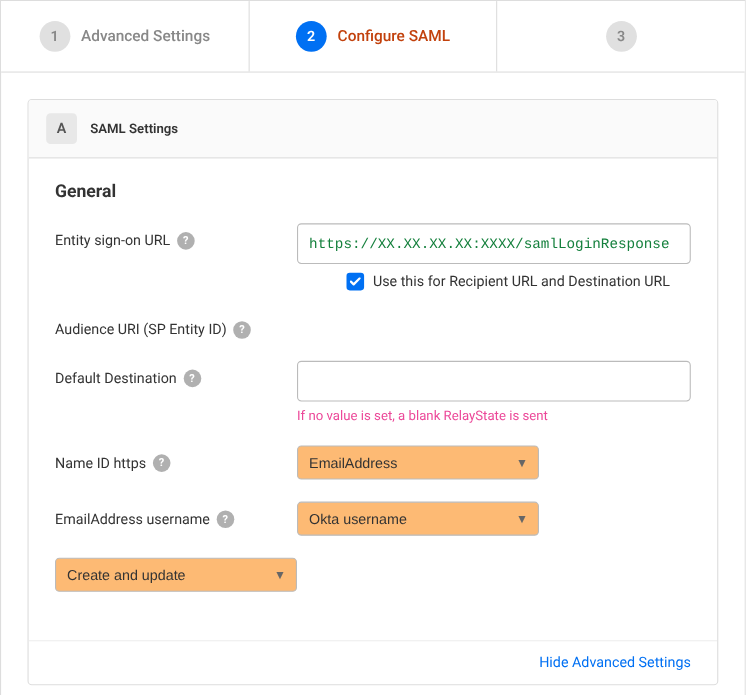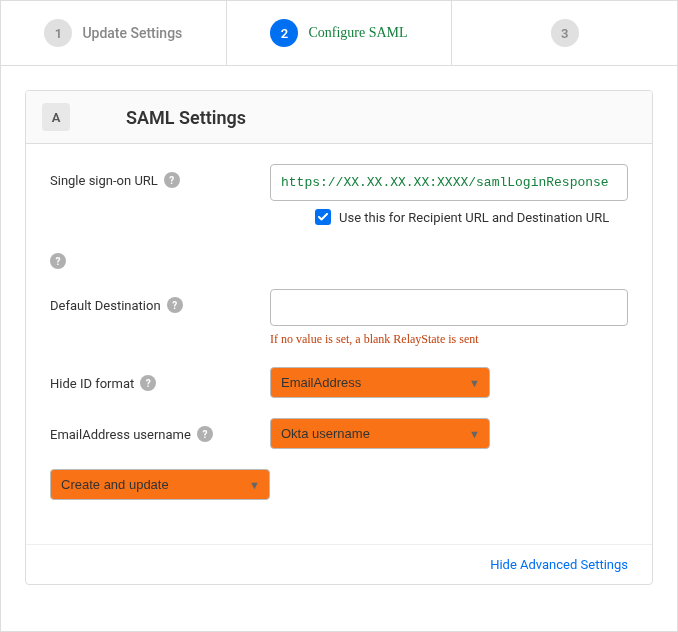--- a/index.html
+++ b/index.html
@@ -64,22 +64,21 @@
     .step-label {
       font-size: 14px;
       font-weight: 500;
     }
 
     .step-label.inactive {
       color: #888;
     }
 
     .step-label.active {
-      color: #15803d;
-      font-family: Liberation Serif, serif;
+      color: #c2410c;
     }
 
     
     .main-content {
       padding: 24px 24px 16px 24px;
     }
 
     
     .section-card {
       border: 1px solid #ddd;
@@ -103,24 +102,23 @@
       background: #e8e8e8;
       display: flex;
       align-items: center;
       justify-content: center;
       font-size: 13px;
       font-weight: 600;
       color: #555;
     }
 
     .section-title {
-      font-size: 18px;
+      font-size: 12px;
       font-weight: 600;
       color: #333;
-      margin-left: 44px;
     }
 
     
     .section-body {
       padding: 20px 24px;
     }
 
     .group-label {
       font-size: 16px;
       font-weight: 700;
@@ -204,39 +202,38 @@
       display: block;
     }
 
     .checkbox-label {
       font-size: 13px;
       color: #333;
     }
 
     .hint-text {
       font-size: 12px;
-      color: #c2410c;
+      color: #ec4899;
       margin-top: 6px;
-      font-family: Liberation Serif, serif;
     }
 
     .select-wrapper {
       position: relative;
       display: inline-block;
       width: 220px;
     }
 
     .select-input {
       width: 100%;
       padding: 7px 30px 7px 10px;
       border: 1px solid #bbb;
       border-radius: 4px;
       font-size: 13px;
       color: #333;
-      background: #f97316;
+      background: #fdba74;
       appearance: none;
       cursor: pointer;
       outline: none;
     }
 
     .select-arrow {
       position: absolute;
       right: 10px;
       top: 50%;
       transform: translateY(-50%);
@@ -264,21 +261,21 @@
 </head>
 <body>
 
 <div class="page-wrapper">
 
   <div class="stepper">
     <div class="step">
       <div class="step-circle inactive">
         <span>1</span>
       </div>
-      <span class="step-label inactive">Update Settings</span>
+      <span class="step-label inactive">Advanced Settings</span>
     </div>
     <div class="step">
       <div class="step-circle active">
         <span>2</span>
       </div>
       <span class="step-label active">Configure SAML</span>
     </div>
     <div class="step">
       <div class="step-circle inactive">
         <span>3</span>
@@ -288,43 +285,45 @@
 
   <div class="main-content">
     <div class="section-card">
 
       <div class="section-header">
         <div class="section-letter">A</div>
         <span class="section-title">SAML Settings</span>
       </div>
 
       <div class="section-body">
-
-        <div class="form-row">
-          <div class="form-label-col">
-            <span class="form-label">Single sign-on URL</span>
+        <div class="group-label">General</div>
+
+        <div class="form-row">
+          <div class="form-label-col">
+            <span class="form-label">Entity sign-on URL</span>
             <div class="help-icon">
               <span>?</span>
             </div>
           </div>
           <div class="form-control-col">
             <input class="text-input" type="text" value="https://XX.XX.XX.XX:XXXX/samlLoginResponse" style="">
             <div class="checkbox-row">
               <div class="checkbox-custom">
                 <svg width="10" height="8" viewBox="0 0 10 8" fill="none">
                   <path d="M1 4L3.5 6.5L9 1" stroke="white" stroke-width="2" stroke-linecap="round" stroke-linejoin="round"></path>
                 </svg>
               </div>
               <span class="checkbox-label">Use this for Recipient URL and Destination URL</span>
             </div>
           </div>
         </div>
 
         <div class="form-row">
           <div class="form-label-col">
+            <span class="form-label">Audience URI (SP Entity ID)</span>
             <div class="help-icon">
               <span>?</span>
             </div>
           </div>
         </div>
 
         <div class="form-row">
           <div class="form-label-col">
             <span class="form-label">Default Destination</span>
             <div class="help-icon">
@@ -332,21 +331,21 @@
             </div>
           </div>
           <div class="form-control-col">
             <input class="text-input" type="text" style="">
             <div class="hint-text">If no value is set, a blank RelayState is sent</div>
           </div>
         </div>
 
         <div class="form-row">
           <div class="form-label-col">
-            <span class="form-label">Hide ID format</span>
+            <span class="form-label">Name ID https</span>
             <div class="help-icon">
               <span>?</span>
             </div>
           </div>
           <div class="form-control-col">
             <div class="select-wrapper">
               <select class="select-input">
                 <option>EmailAddress</option>
               </select>
               <span class="select-arrow">▼</span>

